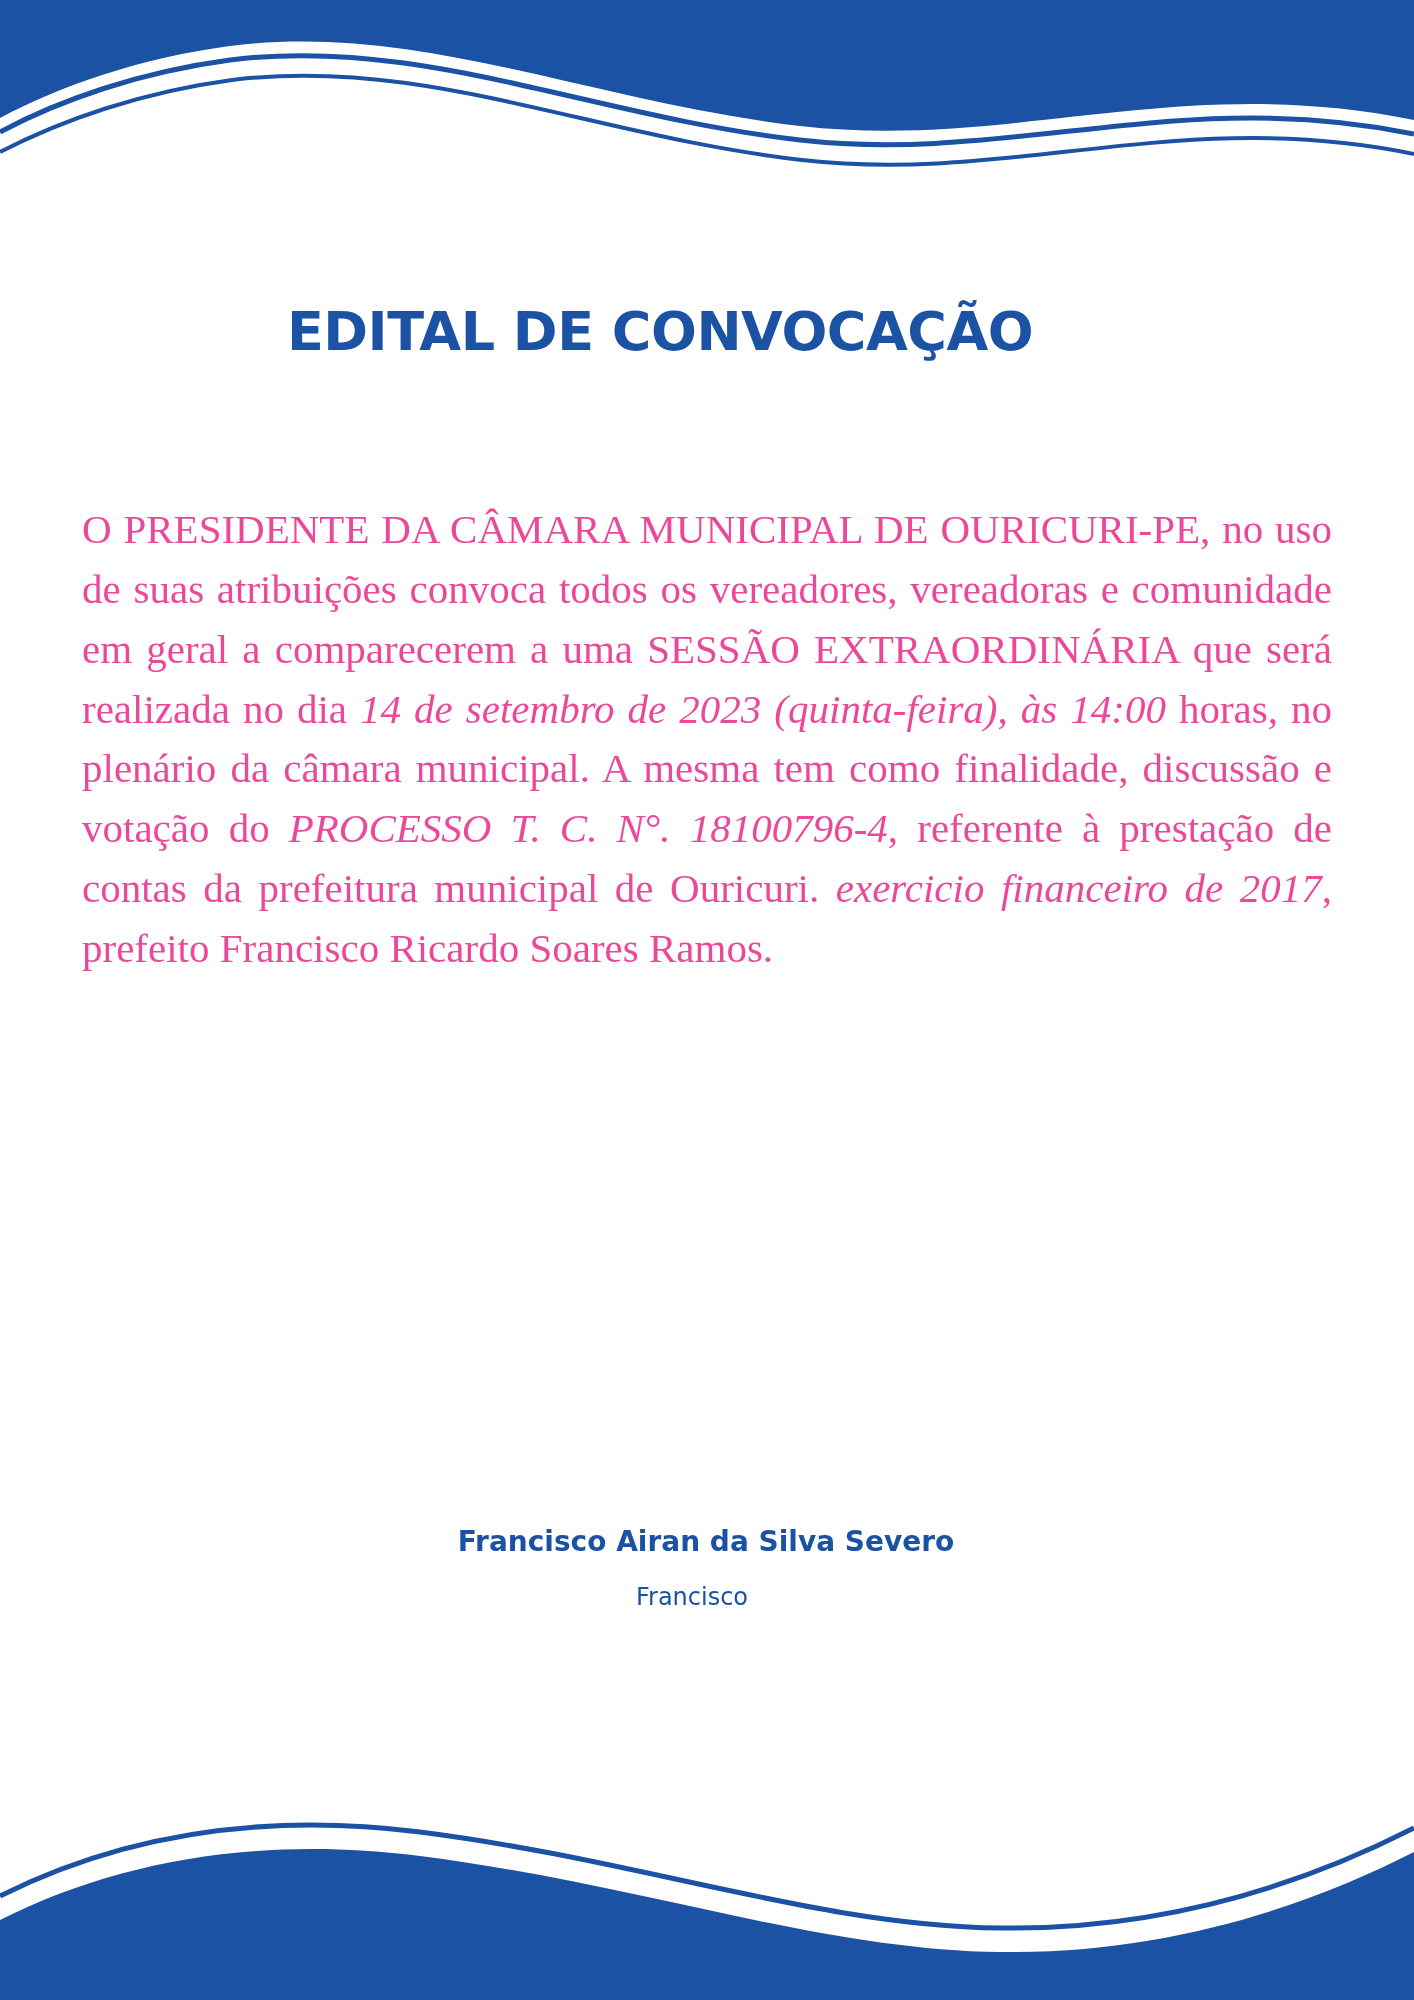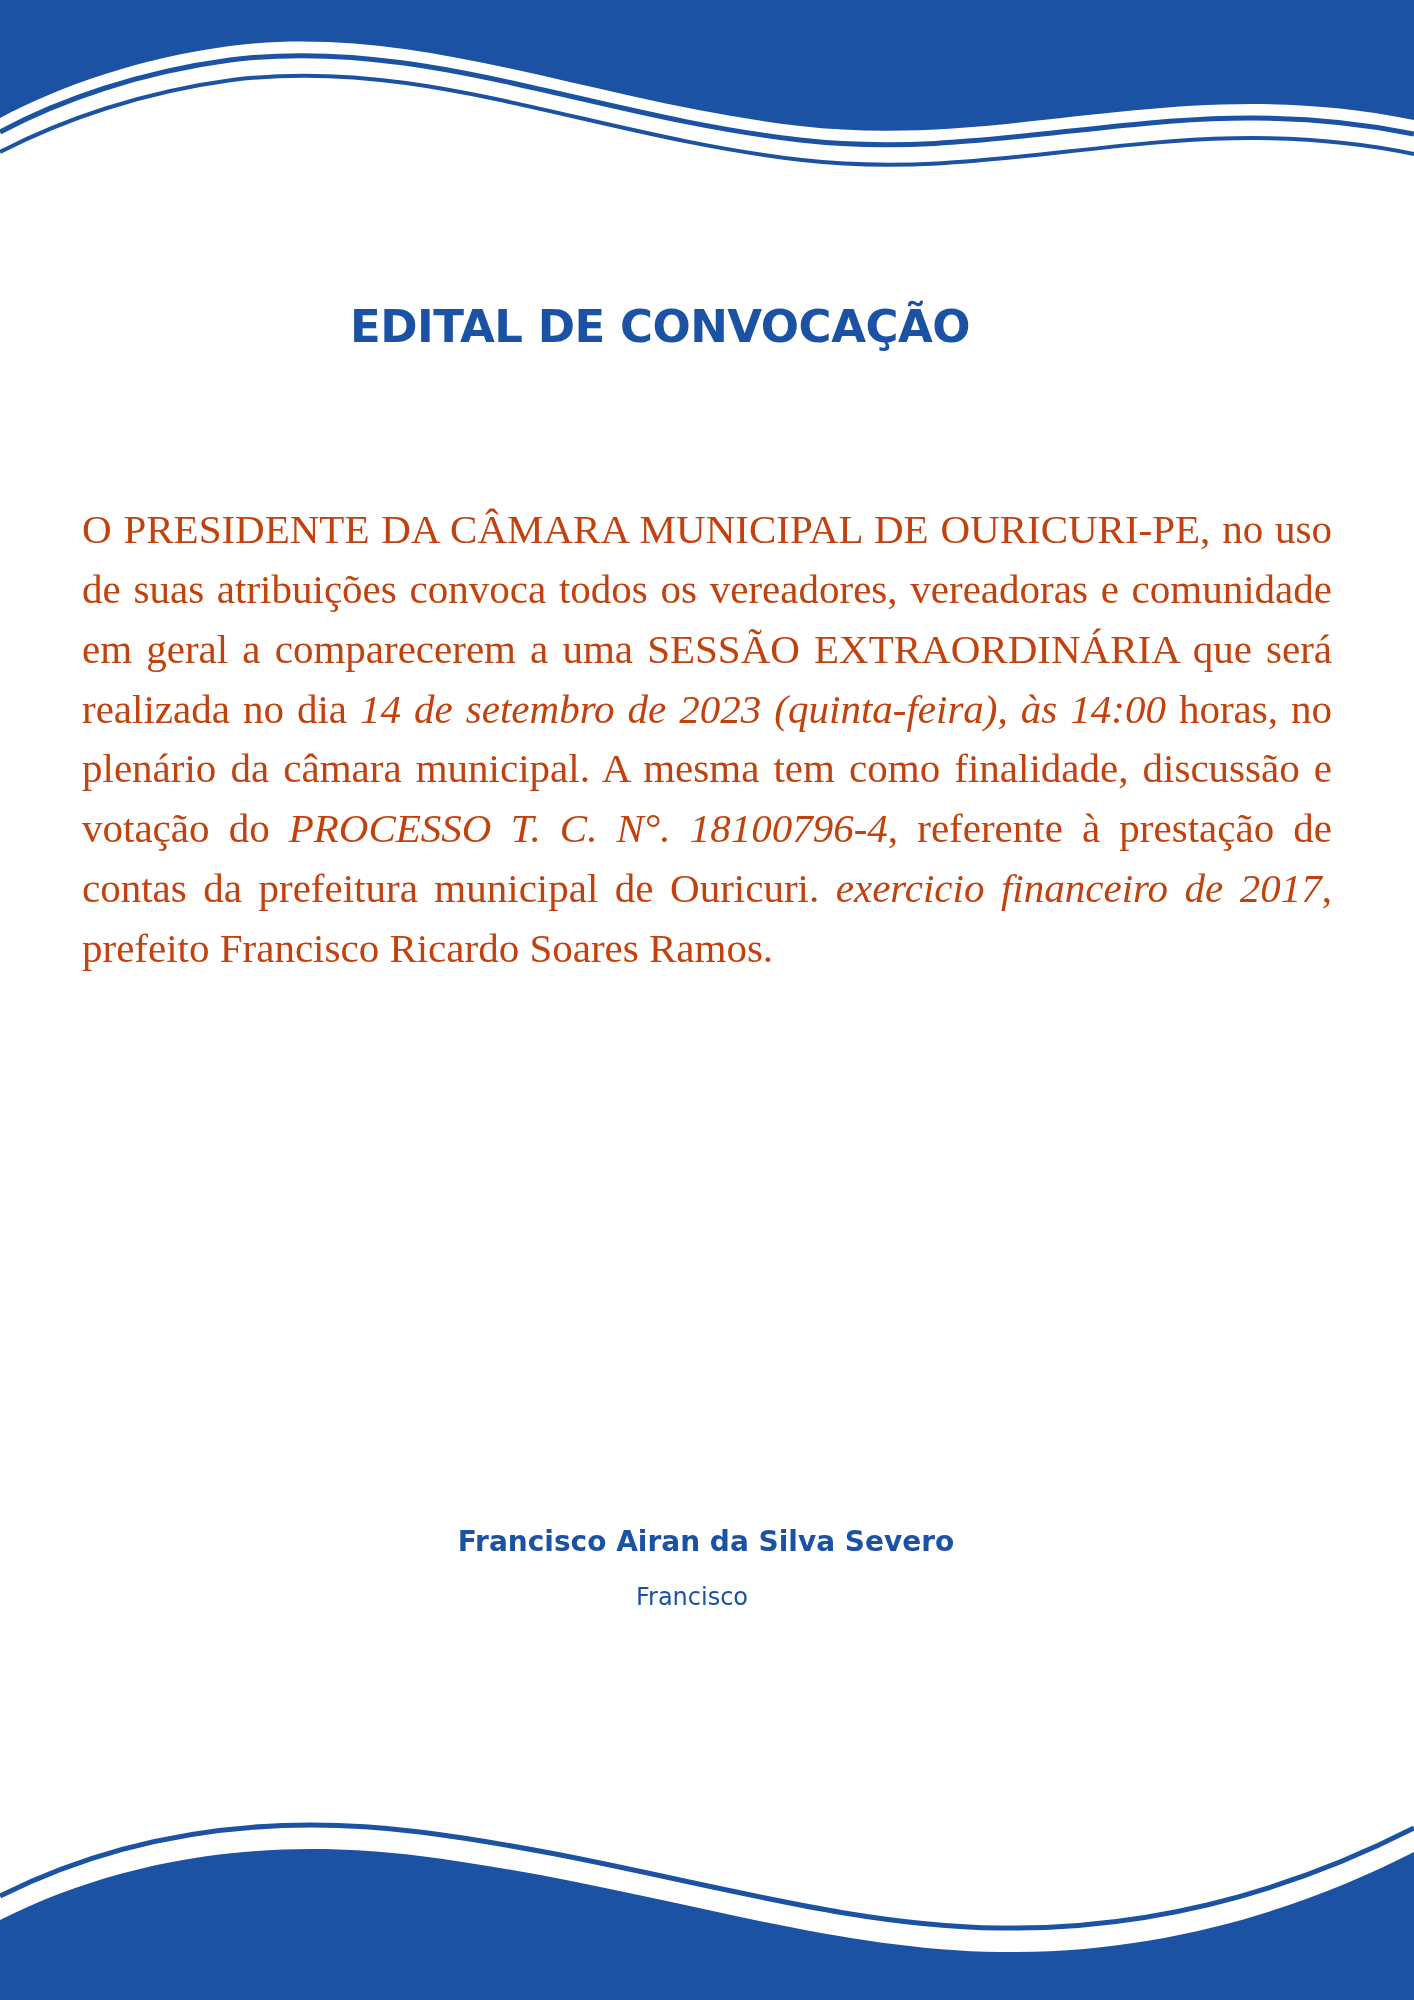--- a/index.html
+++ b/index.html
@@ -28,34 +28,34 @@
 
   
   .title {
     position: absolute;
     top: 300px;
     left: 0;
     width: 1414px;
     text-align: center;
     font-family: "DejaVu Sans", sans-serif;
     font-weight: bold;
-    font-size: 45px;
+    font-size: 54px;
     letter-spacing: -0.5px;
     color: #1b52a4;
     padding-right: 94px;
     box-sizing: border-box;
   }
 
   
   .body-block {
     position: absolute;
     top: 500px;
     left: 82px;
     width: 1250px;
-    color: #c2410c;
+    color: #ec4899;
     font-family: "Liberation Serif", serif;
     font-size: 41px;
     line-height: 1.46;
     text-align: justify;
     text-justify: inter-word;
   }
   .body-block .it {
     font-style: italic;
   }
 

